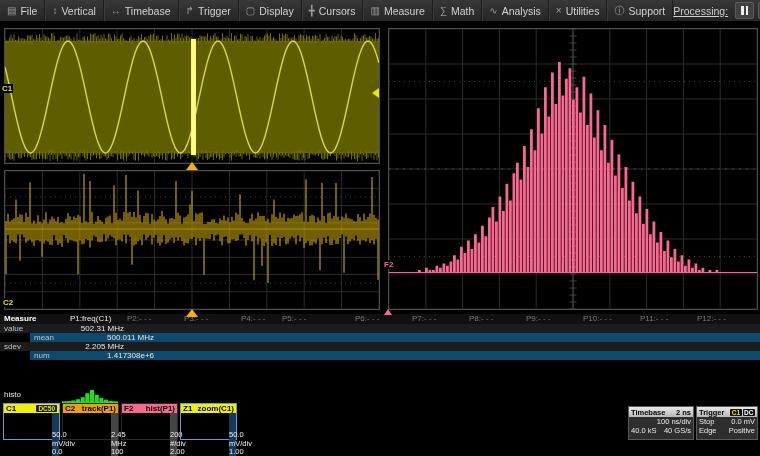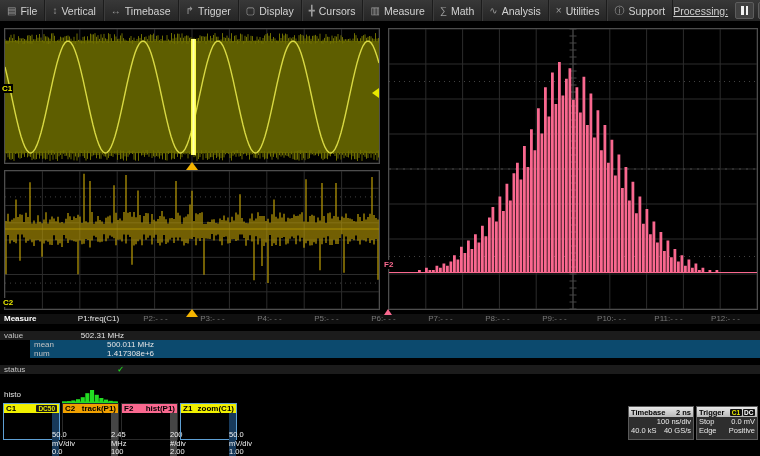--- a/index.html
+++ b/index.html
@@ -48,24 +48,24 @@
   .tri-up-pink { position:absolute; width:0; height:0; z-index:6;
     border-left:4px solid transparent; border-right:4px solid transparent;
     border-bottom:6px solid #f9688f; left:384px; top:309px; }
   .tri-left-yellow { position:absolute; width:0; height:0; z-index:6;
     border-top:5px solid transparent; border-bottom:5px solid transparent;
     border-right:7px solid #e8e800; left:372px; top:88px; }
   
   .mtable { position:absolute; left:0; top:314px; width:760px; font-size:8px; color:#c4c4c4; }
   .mrow { position:relative; width:760px; height:9px; line-height:9px; }
   .mrow.hdr { height:10px; line-height:10px; background:#101010; }
-  .mrow.odd { background:#1c1c1c;margin-top:7px; }
+  .mrow.odd { background:#1c1c1c; }
   .mrow.even { background:#0c4a6e;margin-left:30px; }
   .mcell-label { position:absolute; left:4px; top:0; width:66px; }
-  .mcell { position:absolute; top:0; width:57px; text-align:center; }
+  .mcell { position:absolute; top:0; width:57px; }
   .mcell.dim { color:#787878; }
   .mcell-val { position:absolute; left:70px; top:0; width:54px; text-align:right; color:#e6e6e6; }
   .hdr .mcell-label { color:#ffffff; font-weight:bold; }
   .hdr .p1 { color:#e8e8e8; }
   .check { color:#21d321; font-weight:bold; }
   
   #histo-label { position:absolute; left:4px; top:390px; font-size:8px; color:#e6e6e6;text-align:center; }
   #histo-thumb { position:absolute; left:62px; top:389px; }
   
   .desc {
@@ -210,44 +210,44 @@
   <div class="tri-up-pink"></div>
   <div class="tri-left-yellow"></div>
 
   <div class="mtable">
     <div class="mrow hdr">
       <span class="mcell-label">Measure</span>
       <span class="mcell p1" style="left:70px">P1:freq(C1)</span>
       <span class="mcell dim" style="left:127px">P2:- - -</span>
       <span class="mcell dim" style="left:184px">P3:- - -</span>
       <span class="mcell dim" style="left:241px">P4:- - -</span>
-      <span class="mcell dim" style="left:298px">P5:- - -</span>
+      <span class="mcell dim" style="left:282px">P5:- - -</span>
       <span class="mcell dim" style="left:355px">P6:- - -</span>
       <span class="mcell dim" style="left:412px">P7:- - -</span>
       <span class="mcell dim" style="left:469px">P8:- - -</span>
       <span class="mcell dim" style="left:526px">P9:- - -</span>
       <span class="mcell dim" style="left:583px">P10:- - -</span>
       <span class="mcell dim" style="left:640px">P11:- - -</span>
       <span class="mcell dim" style="left:697px">P12:- - -</span>
     </div>
     <div class="mrow odd">
         <span class="mcell-label">value</span>
         <span class="mcell-val">502.31 MHz</span>
       </div>
     <div class="mrow even">
         <span class="mcell-label">mean</span>
         <span class="mcell-val">500.011 MHz</span>
       </div>
+    <div class="mrow odd">
+        <span class="mcell-label">sdev</span>
+        <span class="mcell-val">2.205 MHz</span>
+      </div>
     <div class="mrow even">
         <span class="mcell-label">num</span>
         <span class="mcell-val">1.417308e+6</span>
-      </div>
-    <div class="mrow odd">
-        <span class="mcell-label">status</span>
-        <span class="mcell-val check">✓</span>
       </div>
   </div>
 
   <span id="histo-label">histo</span>
   <svg id="histo-thumb" width="56" height="14">
       <rect x="0.0" y="12.6" width="4.1" height="1.4" fill="#22dd22"></rect>
       <rect x="4.7" y="12.2" width="4.1" height="1.8" fill="#22dd22"></rect>
       <rect x="9.3" y="11.4" width="4.1" height="2.6" fill="#22dd22"></rect>
       <rect x="14.0" y="10.2" width="4.1" height="3.8" fill="#22dd22"></rect>
       <rect x="18.7" y="8.2" width="4.1" height="5.8" fill="#22dd22"></rect>

